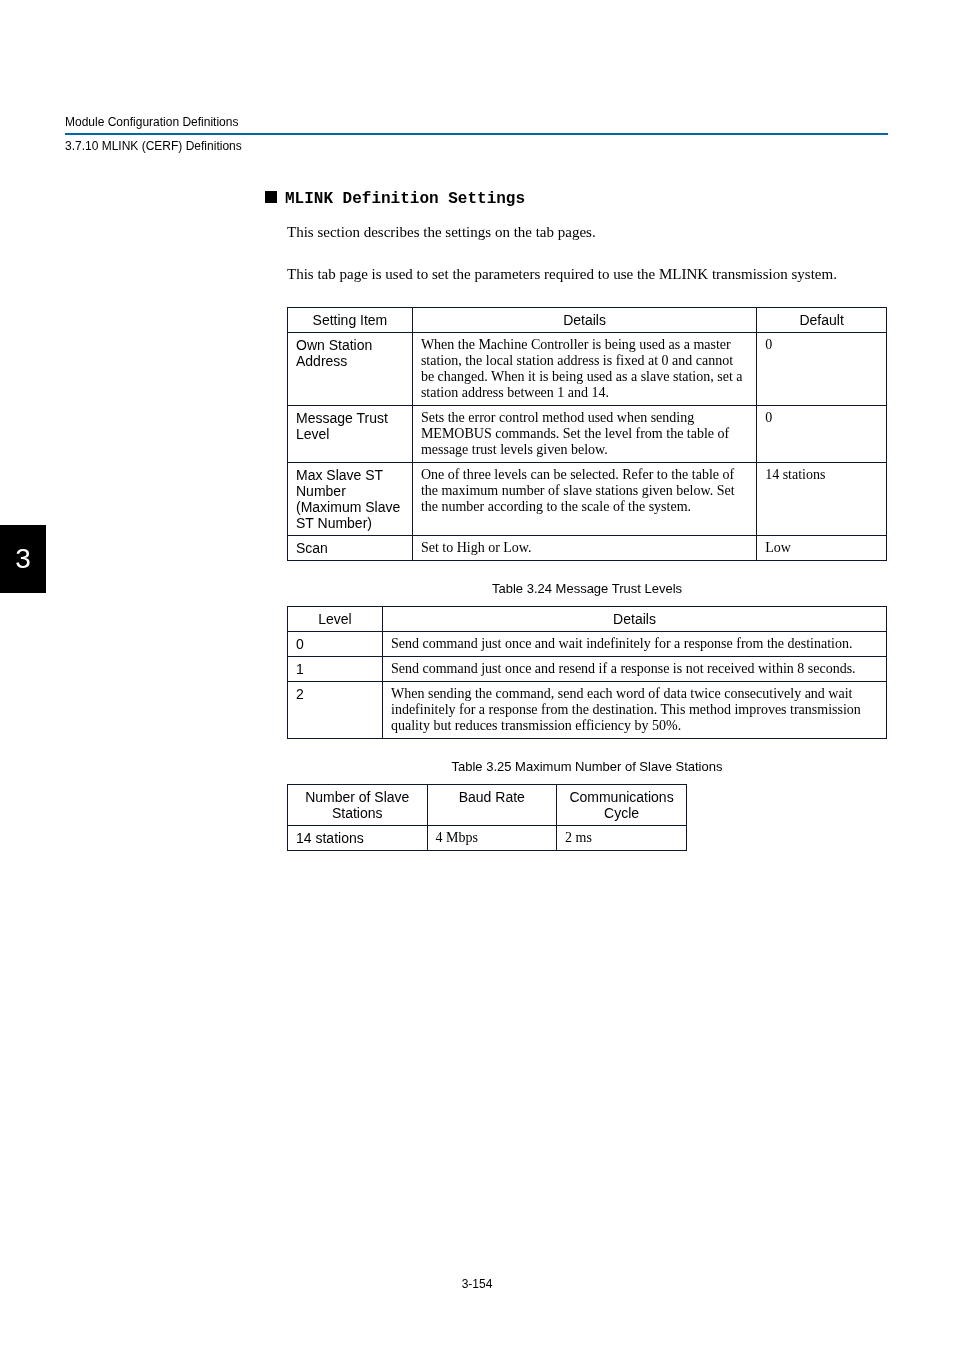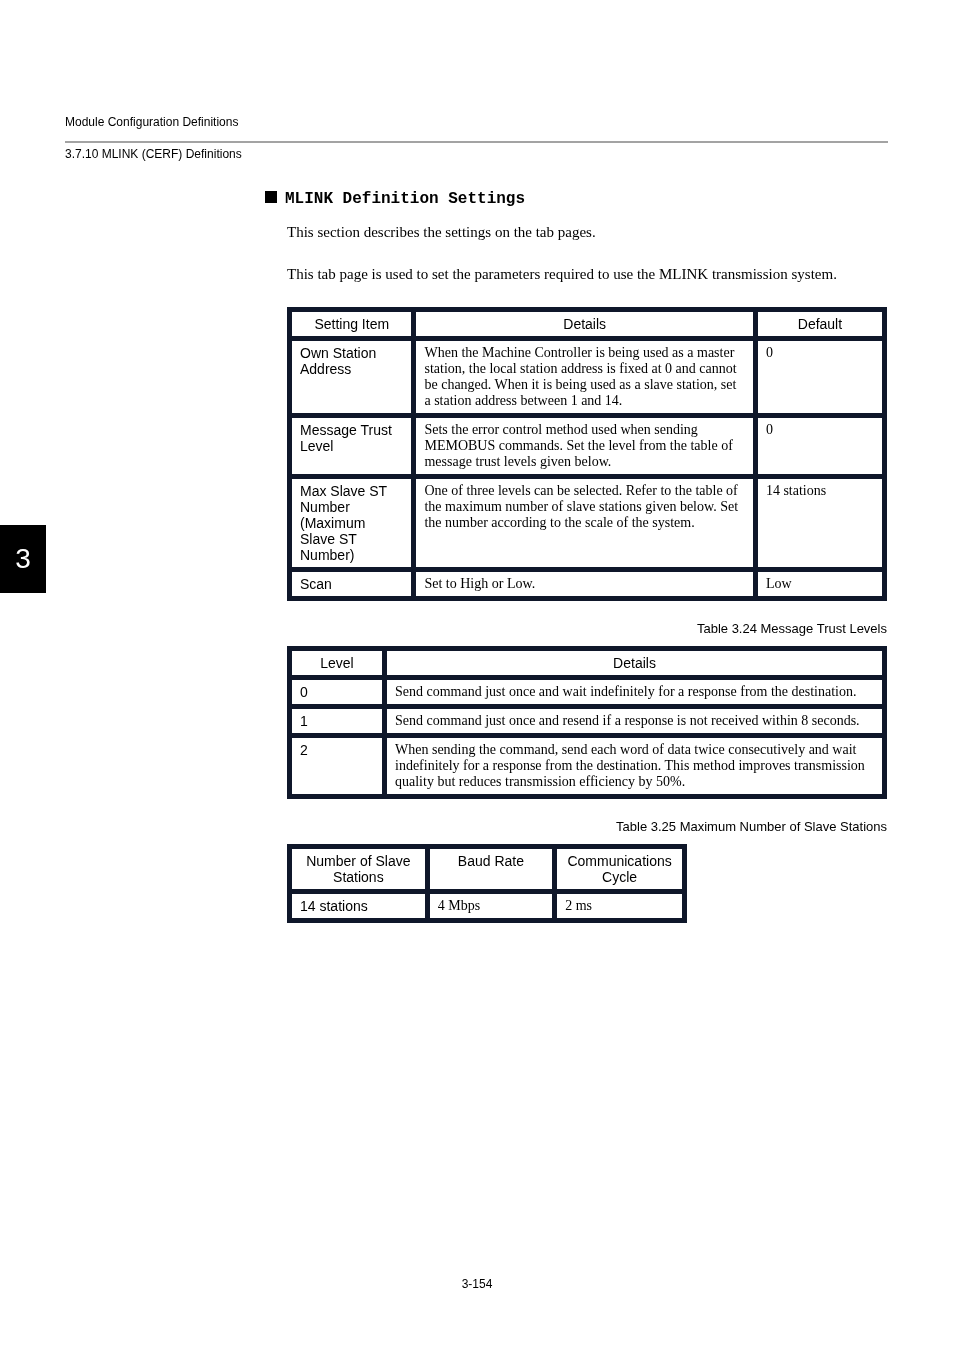--- a/index.html
+++ b/index.html
@@ -18,21 +18,21 @@
   }
   
   .runhead {
     position: absolute;
     left: 65px;
     top: 115px;
     font-family: Arial, Helvetica, sans-serif;
     font-size: 12px;
     color: #000;
   }
-  .runhead-line1 { border-bottom: 2px solid #a3a3a3; padding-bottom: 12px; width: 823px; }
+  .runhead-line1 { border-bottom: 2px solid #0369a1; padding-bottom: 4px; width: 823px; }
   .runhead-line2 { font-size: 12px; margin-top: 4px; }
 
   
   .side-tab {
     position: absolute;
     left: 0;
     top: 525px;
     width: 46px;
     height: 68px;
     background: #000;
@@ -81,35 +81,35 @@
 
   
   table.tbl {
     border-collapse: collapse;
     width: 600px;
     margin-left: 22px;
     margin-bottom: 20px;
     font-size: 14px;
   }
   table.tbl th, table.tbl td {
-    border: 5px solid #0f172a;
+    border: 1px solid #0f172a;
     padding: 4px 8px;
     vertical-align: top;
     text-align: left;
   }
   table.tbl th {
     font-family: Arial, Helvetica, sans-serif;
     font-weight: normal;
     text-align: center;
   }
   .sans { font-family: Arial, Helvetica, sans-serif; }
   .caption {
     font-family: Arial, Helvetica, sans-serif;
     font-size: 13px;
-    text-align: right;
+    text-align: center;
     margin: 4px 0 10px 22px;
     width: 600px;
   }
 
   
   table.tbl-narrow {
     width: 400px;
   }
   table.tbl-narrow th, table.tbl-narrow td {
     text-align: center;

